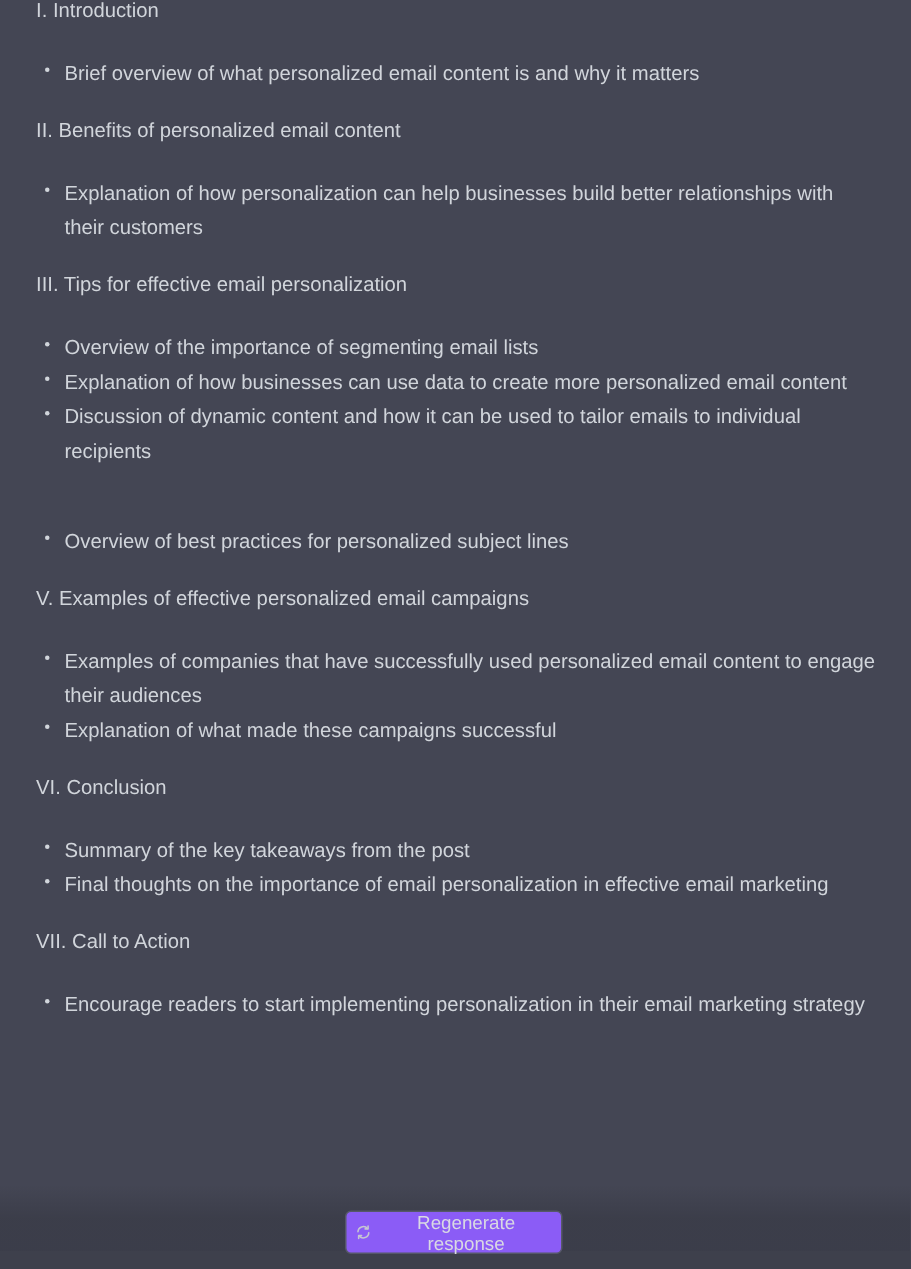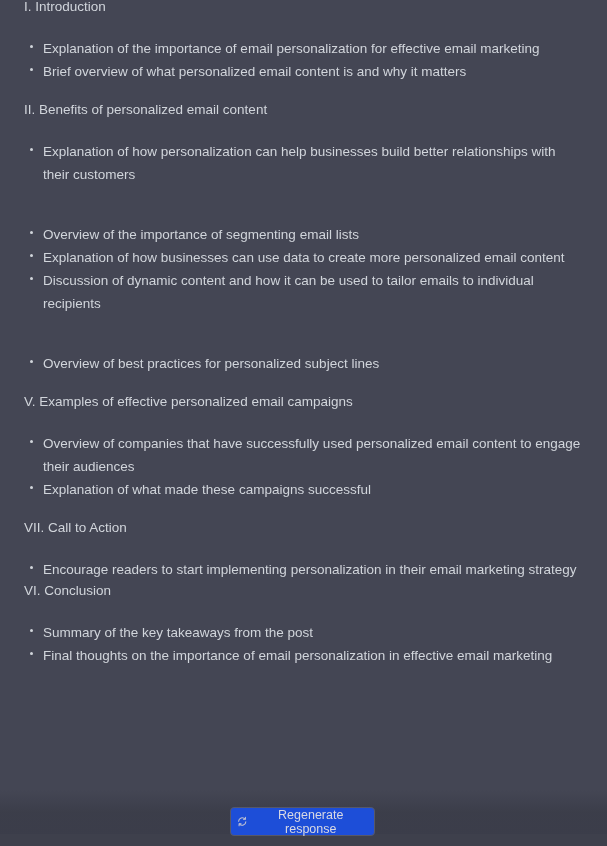--- a/index.html
+++ b/index.html
@@ -68,21 +68,21 @@
     height: 12px;
     background: #3e404c;
   }
   .regen-button {
     position: absolute;
     left: 230px;
     top: 807px;
     width: 145px;
     height: 29px;
     box-sizing: border-box;
-    background: #1d4ed8;
+    background: #8b5cf6;
     border: 1px solid #565869;
     border-radius: 4px;
     display: flex;
     align-items: center;
     justify-content: center;
     gap: 6px;
     color: #d9d9e3;
     font-size: 12.5px;
     cursor: pointer;
   }
@@ -94,36 +94,36 @@
 </style>
 </head>
 <body>
 
 <div class="content">
 
   <div class="section">
     <h3 class="section-heading">I. Introduction</h3>
     <div class="gap-after-heading"></div>
     <ul class="bullet-list">
-      <li class="bullet-item">Explanation of the importance of email personalization for effective email marketing</li>
       <li class="bullet-item">Brief overview of what personalized email content is and why it matters</li>
     </ul>
     <div class="gap-after-list"></div>
   </div>
 
   <div class="section">
     <h3 class="section-heading">II. Benefits of personalized email content</h3>
     <div class="gap-after-heading"></div>
     <ul class="bullet-list">
       <li class="bullet-item">Explanation of how personalization can help businesses build better relationships with their customers</li>
     </ul>
     <div class="gap-after-list"></div>
   </div>
 
   <div class="section">
+    <h3 class="section-heading">III. Tips for effective email personalization</h3>
     <div class="gap-after-heading"></div>
     <ul class="bullet-list">
       <li class="bullet-item">Overview of the importance of segmenting email lists</li>
       <li class="bullet-item">Explanation of how businesses can use data to create more personalized email content</li>
       <li class="bullet-item">Discussion of dynamic content and how it can be used to tailor emails to individual recipients</li>
     </ul>
     <div class="gap-after-list"></div>
   </div>
 
   <div class="section">
@@ -131,42 +131,42 @@
     <ul class="bullet-list">
       <li class="bullet-item">Overview of best practices for personalized subject lines</li>
     </ul>
     <div class="gap-after-list"></div>
   </div>
 
   <div class="section">
     <h3 class="section-heading">V. Examples of effective personalized email campaigns</h3>
     <div class="gap-after-heading"></div>
     <ul class="bullet-list">
-      <li class="bullet-item">Overview of companies that have successfully used personalized email content to engage their audiences</li>
+      <li class="bullet-item">Examples of companies that have successfully used personalized email content to engage their audiences</li>
       <li class="bullet-item">Explanation of what made these campaigns successful</li>
+    </ul>
+    <div class="gap-after-list"></div>
+  </div>
+
+  <div class="section">
+    <h3 class="section-heading">VI. Conclusion</h3>
+    <div class="gap-after-heading"></div>
+    <ul class="bullet-list">
+      <li class="bullet-item">Summary of the key takeaways from the post</li>
+      <li class="bullet-item">Final thoughts on the importance of email personalization in effective email marketing</li>
     </ul>
     <div class="gap-after-list"></div>
   </div>
 
   <div class="section">
     <h3 class="section-heading">VII. Call to Action</h3>
     <div class="gap-after-heading"></div>
     <ul class="bullet-list">
       <li class="bullet-item">Encourage readers to start implementing personalization in their email marketing strategy</li>
     </ul>
-  </div>
-
-  <div class="section">
-    <h3 class="section-heading">VI. Conclusion</h3>
-    <div class="gap-after-heading"></div>
-    <ul class="bullet-list">
-      <li class="bullet-item">Summary of the key takeaways from the post</li>
-      <li class="bullet-item">Final thoughts on the importance of email personalization in effective email marketing</li>
-    </ul>
-    <div class="gap-after-list"></div>
   </div>
 
 </div>
 
 <div class="bottom-fade"></div>
 <div class="bottom-bar"></div>
 
 <button class="regen-button">
   <svg class="regen-icon" viewBox="0 0 16 16" fill="none" stroke="#c5c5d2" stroke-width="1.6" stroke-linecap="round" stroke-linejoin="round">
     <path d="M2.5 7.5a5.5 5.5 0 0 1 9.7-3.3"></path>

